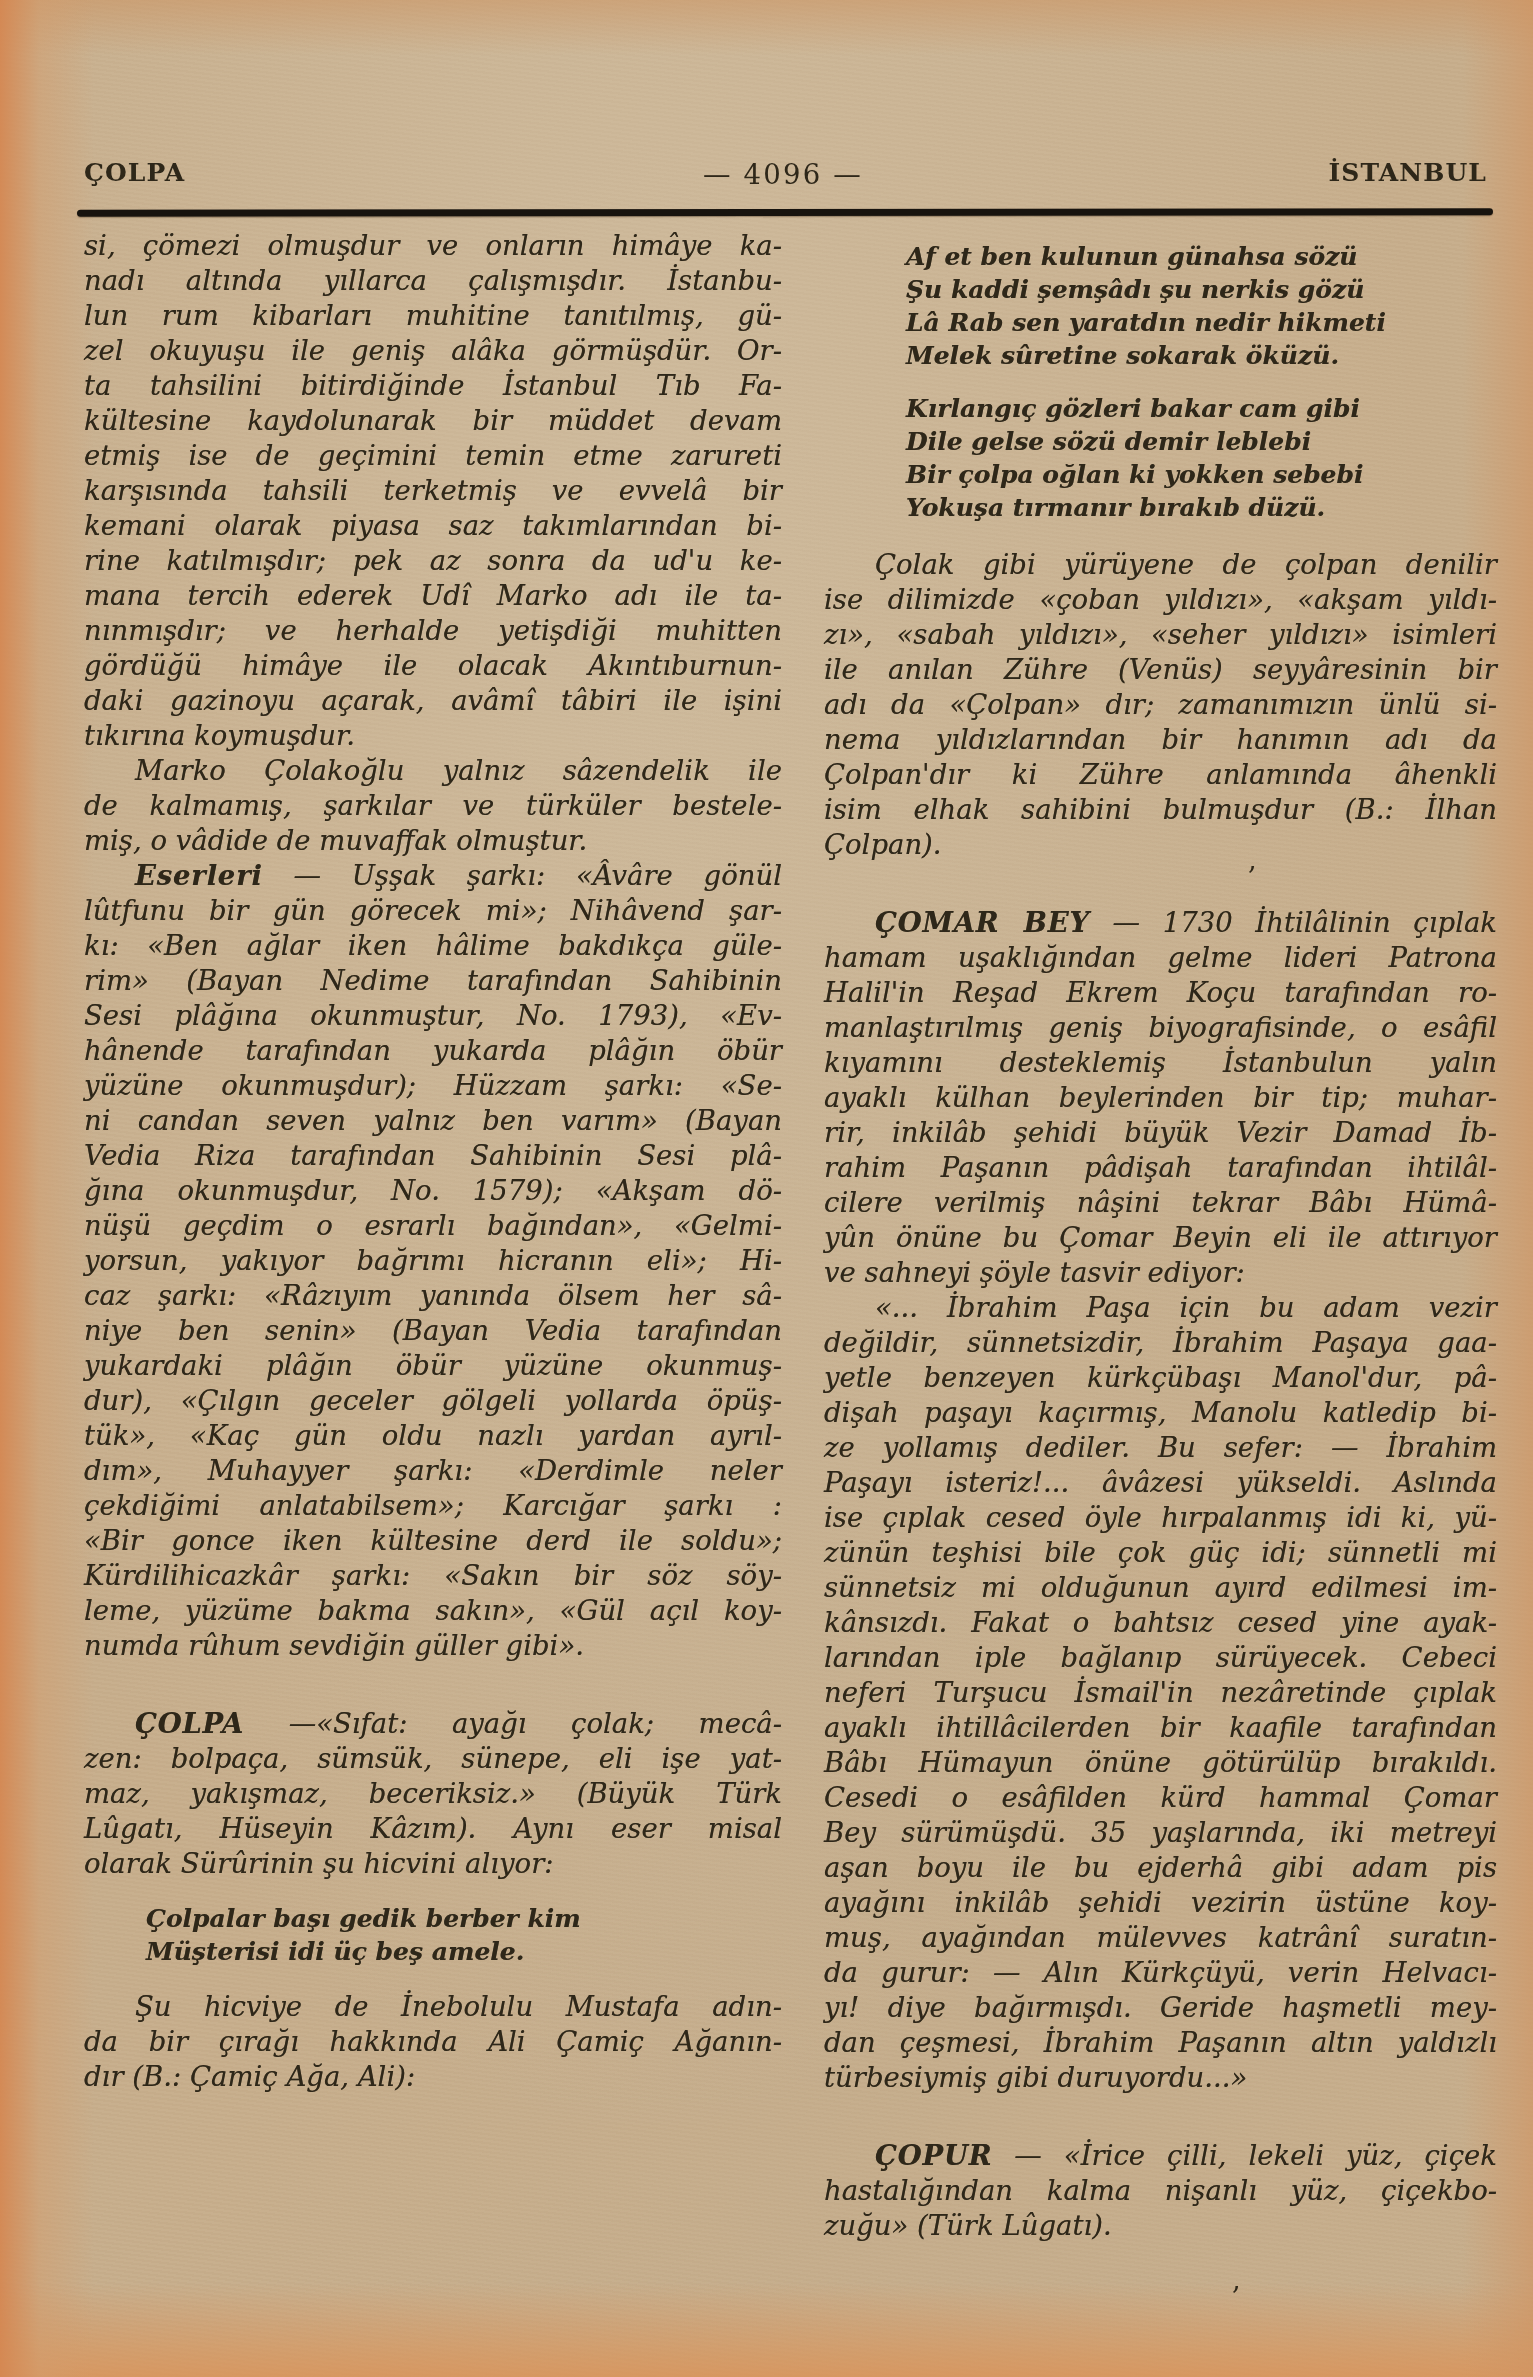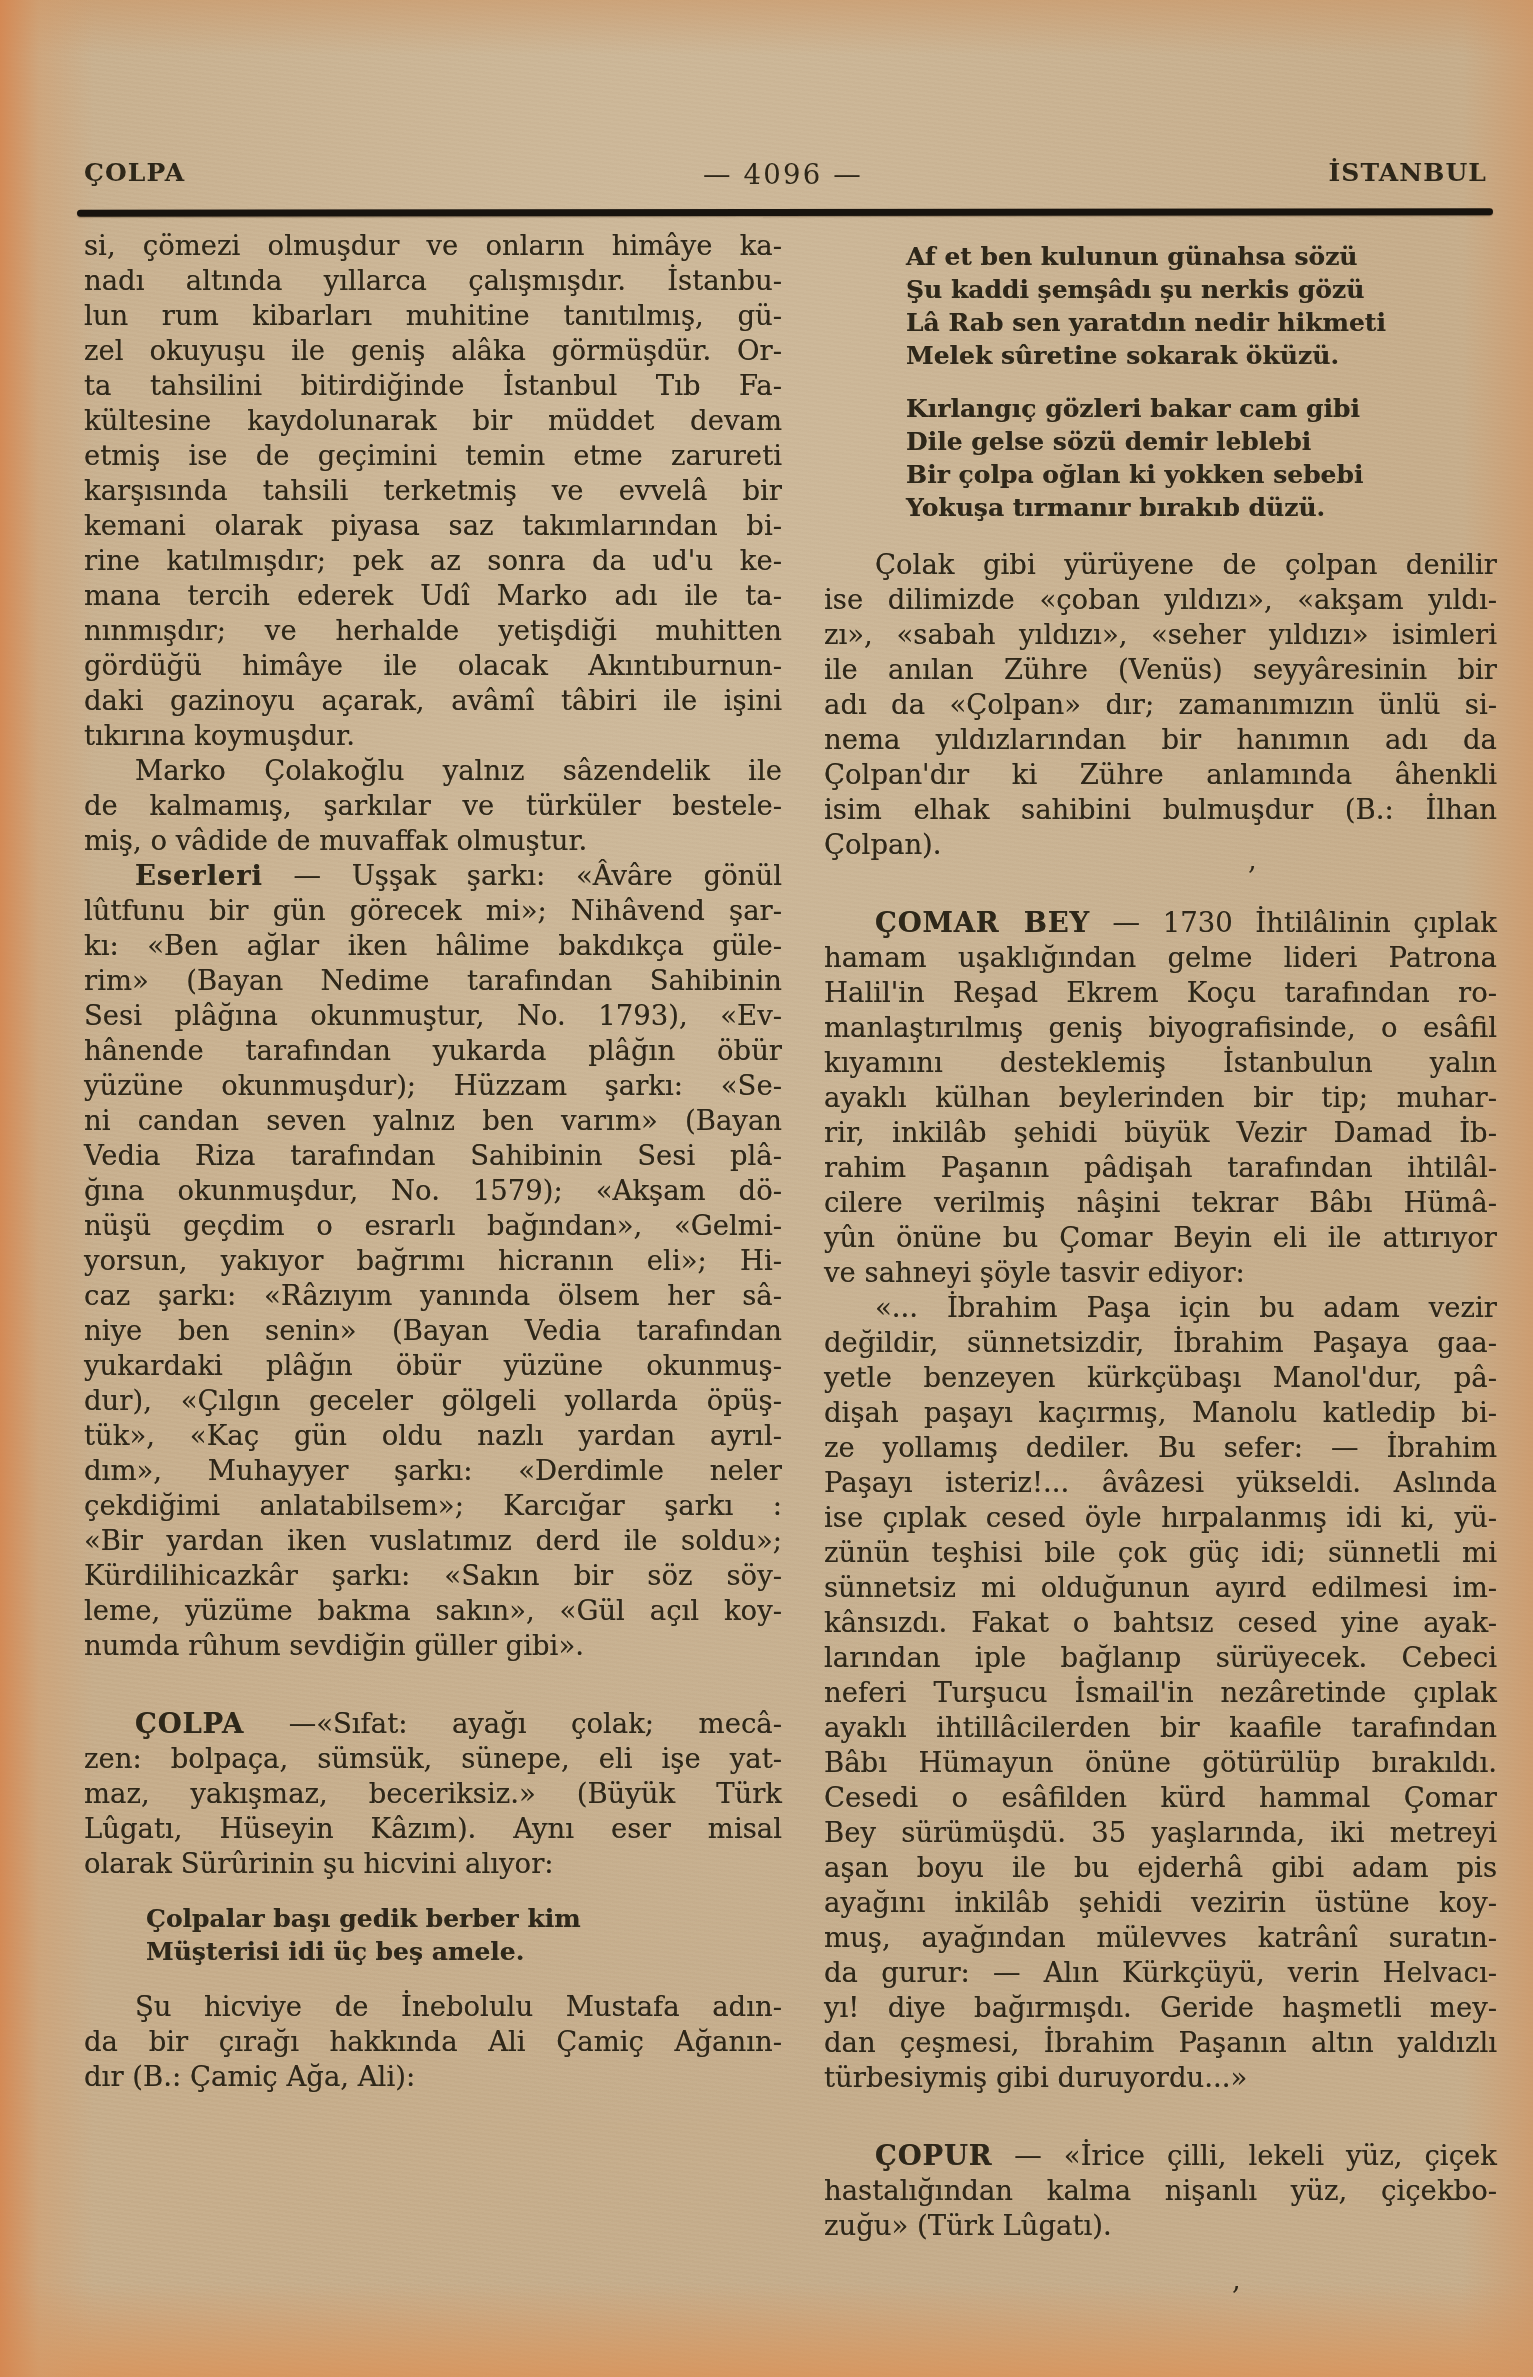--- a/index.html
+++ b/index.html
@@ -18,21 +18,21 @@
       radial-gradient(ellipse at 60% 75%, rgba(190,170,140,.25), rgba(0,0,0,0) 55%),
       repeating-linear-gradient(7deg, rgba(110,80,50,.025) 0 2.2px, rgba(255,255,255,.02) 2.2px 4.4px),
       #c7ae8c;
     overflow:hidden;
   }
   .hdr{position:absolute;top:158px;font-size:25px;letter-spacing:1.1px;white-space:nowrap;}
   .hdr-left{left:84px;font-weight:bold;}
   .hdr-center{left:0;right:0;text-align:center;font-weight:normal;font-size:27.5px;letter-spacing:2.2px;padding-left:32px;}
   .hdr-right{right:47px;font-weight:bold;}
   .rule{position:absolute;left:77px;right:41px;top:209px;height:7.2px;background:#17130e;border-radius:3.9px;transform:rotate(-0.06deg);box-shadow:0 1.1px 1.1px rgba(60,40,20,.35);}
-  .col{position:absolute;font-size:27.5px;line-height:35px;}
+  .col{position:absolute;font-size:27.5px;line-height:35px;font-style:italic;}
   .col-left{left:84px;width:698px;top:228px;}
   .col-right{left:824px;width:673px;top:240px;}
   .para{margin:0;}
   .line{text-align:justify;text-align-last:justify;min-height:35px;
         text-shadow:0 0 0.6px rgba(46,38,24,.55);}
   .line.last{text-align-last:left;}
   .para.indent .line:first-child{text-indent:51px;}
   .headword{font-weight:bold;letter-spacing:0.8px;}
   .para.entry{margin-top:43px;}
   .para.bibl{font-size:23px;line-height:31px;margin-top:7.7px;}
@@ -90,21 +90,21 @@
         <div class="line">ğına okunmuşdur, No. 1579); «Akşam dö-</div>
         <div class="line">nüşü geçdim o esrarlı bağından», «Gelmi-</div>
         <div class="line">yorsun, yakıyor bağrımı hicranın eli»; Hi-</div>
         <div class="line">caz şarkı: «Râzıyım yanında ölsem her sâ-</div>
         <div class="line">niye ben senin» (Bayan Vedia tarafından</div>
         <div class="line">yukardaki plâğın öbür yüzüne okunmuş-</div>
         <div class="line">dur), «Çılgın geceler gölgeli yollarda öpüş-</div>
         <div class="line">tük», «Kaç gün oldu nazlı yardan ayrıl-</div>
         <div class="line">dım», Muhayyer şarkı: «Derdimle neler</div>
         <div class="line">çekdiğimi anlatabilsem»; Karcığar şarkı :</div>
-        <div class="line">«Bir yardan iken vuslatımız derd ile soldu»;</div>
+        <div class="line">«Bir gonce iken kültesine derd ile soldu»;</div>
         <div class="line">Kürdilihicazkâr şarkı: «Sakın bir söz söy-</div>
         <div class="line">leme, yüzüme bakma sakın», «Gül açıl koy-</div>
         <div class="line last">numda rûhum sevdiğin güller gibi».</div>
       </div>
       <div class="para entry indent">
         <div class="line"><span class="headword">ÇOLPA</span> —«Sıfat: ayağı çolak; mecâ-</div>
         <div class="line">zen: bolpaça, sümsük, sünepe, eli işe yat-</div>
         <div class="line">maz, yakışmaz, beceriksiz.» (Büyük Türk</div>
         <div class="line">Lûgatı, Hüseyin Kâzım). Aynı eser misal</div>
         <div class="line last">olarak Sürûrinin şu hicvini alıyor:</div>

